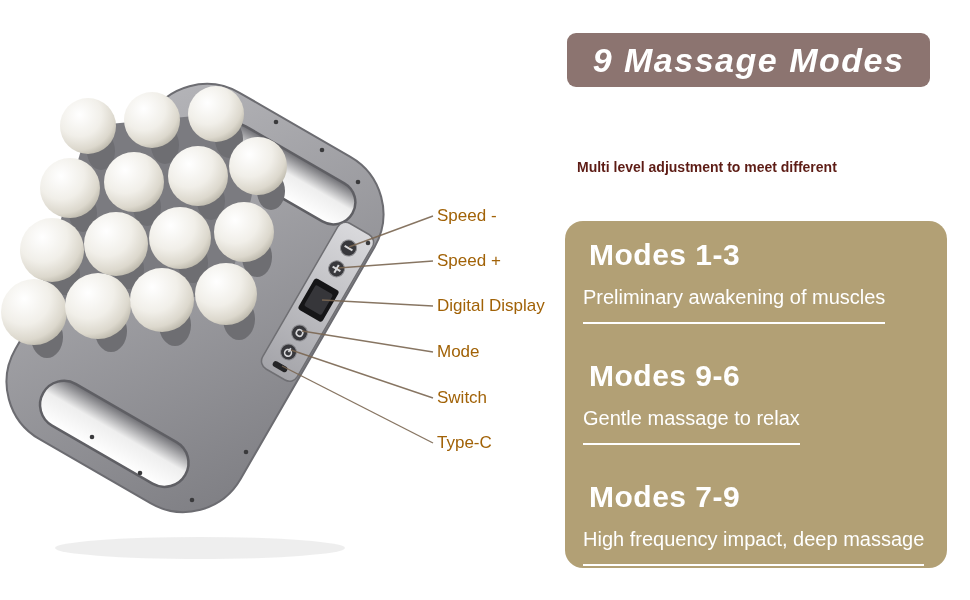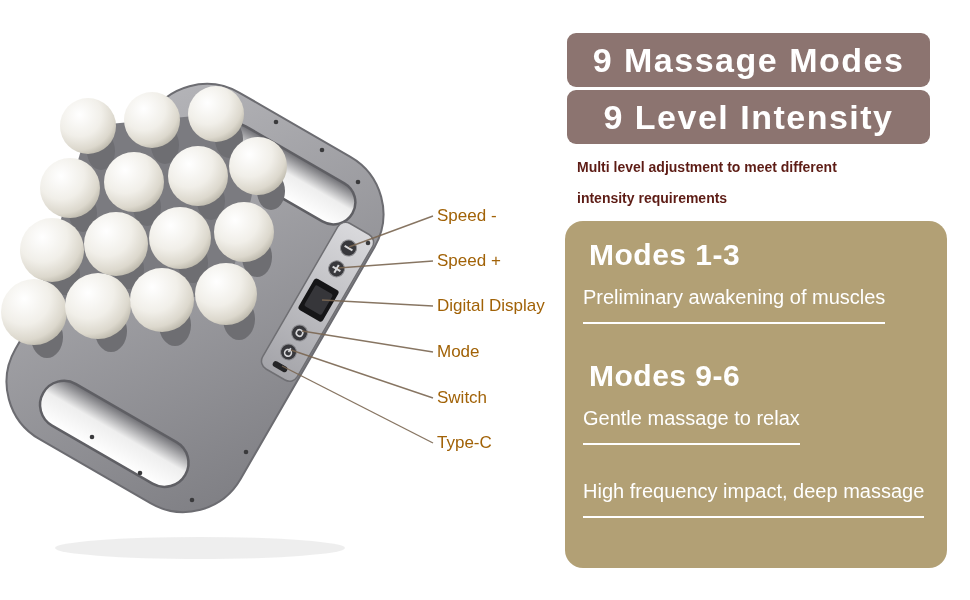--- a/index.html
+++ b/index.html
@@ -14,21 +14,21 @@
     position:absolute; left:437px; font-size:17px; color:#a16207;
     line-height:22px; white-space:nowrap;
   }
   
   .header-bar {
     position:absolute; left:567px; width:363px; height:54px;
     background:#8c7470; border-radius:9px; color:#ffffff;
     display:flex; align-items:center; justify-content:center;
     font-size:34px; font-weight:bold; letter-spacing:1.5px; white-space:nowrap;
   }
-  .header-bar.bar1 { top:33px; }
+  .header-bar.bar1 { top:33px;font-style:italic; }
   .header-bar.bar2 { top:90px; }
   .subtitle {
     position:absolute; left:577px; top:152px; width:365px;
     color:#5d1c15; font-size:14px; font-weight:bold; line-height:31px;
   }
   .modes-panel {
     position:absolute; left:565px; top:221px; width:382px; height:347px;
     background:#b2a075; border-radius:18px; box-sizing:border-box;
     padding:16px 14px 0 18px; color:#ffffff;
   }
@@ -149,42 +149,39 @@
   <div class="callout" style="top:205px">Speed -</div>
   <div class="callout" style="top:250px">Speed +</div>
   <div class="callout" style="top:295px">Digital Display</div>
   <div class="callout" style="top:341px">Mode</div>
   <div class="callout" style="top:387px">Switch</div>
   <div class="callout" style="top:432px">Type-C</div>
 
   <div class="header-bar bar1">
     <span>9 Massage Modes</span>
   </div>
-  <div class="header-bar bar2">
-    <span>9 Level Intensity</span>
-  </div>
 
   <div class="subtitle">
     <div>Multi level adjustment to meet different</div>
-    <div>intensity requirements</div>
   </div>
 
   <div class="modes-panel">
     <div class="mode-group">
       <div class="mode-title">Modes 1-3</div>
       <div class="mode-desc">
         <span>Preliminary awakening of muscles</span>
       </div>
     </div>
     <div class="mode-group">
       <div class="mode-title">Modes 9-6</div>
       <div class="mode-desc">
         <span>Gentle massage to relax</span>
       </div>
     </div>
     <div class="mode-group">
+      <div class="mode-title">Modes 7-9</div>
       <div class="mode-desc">
         <span>High frequency impact, deep massage</span>
       </div>
     </div>
   </div>
 
 </div>
 
 </body></html>

